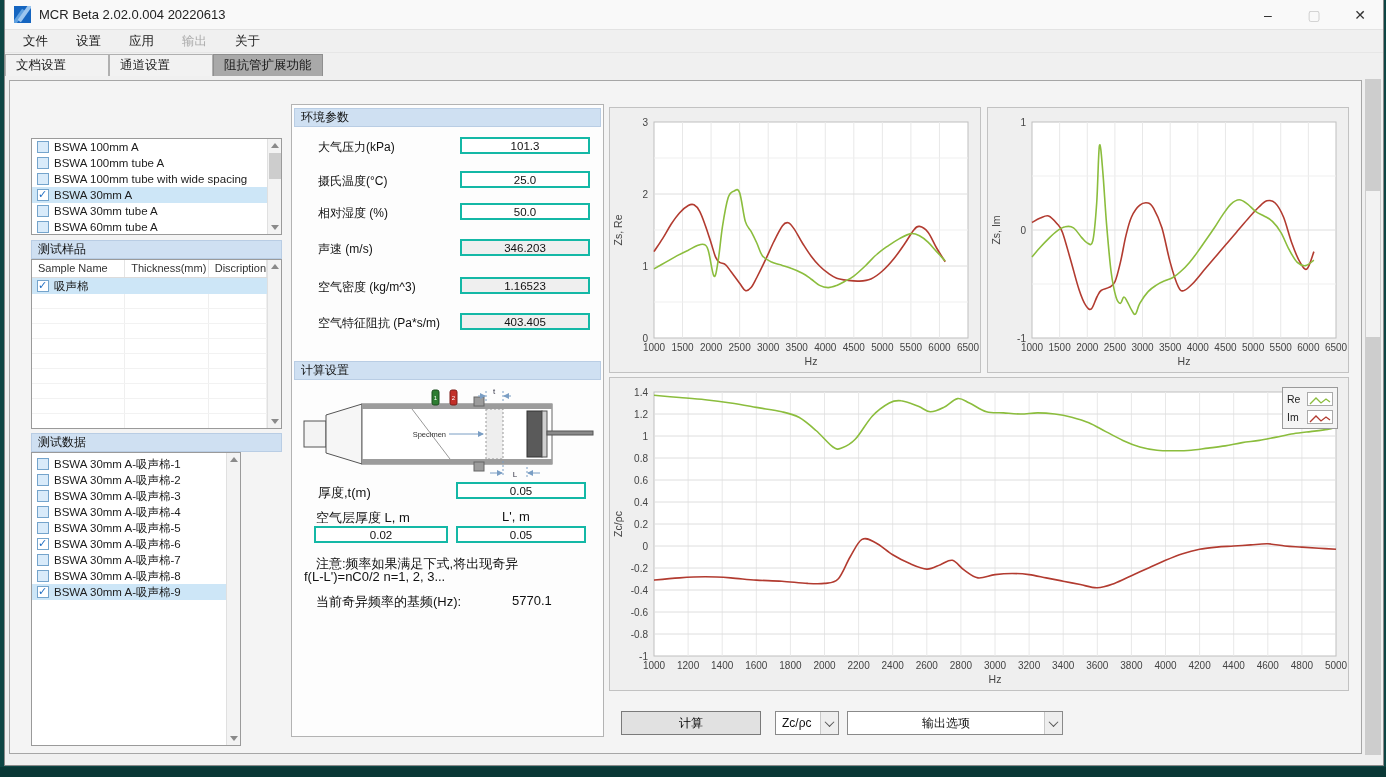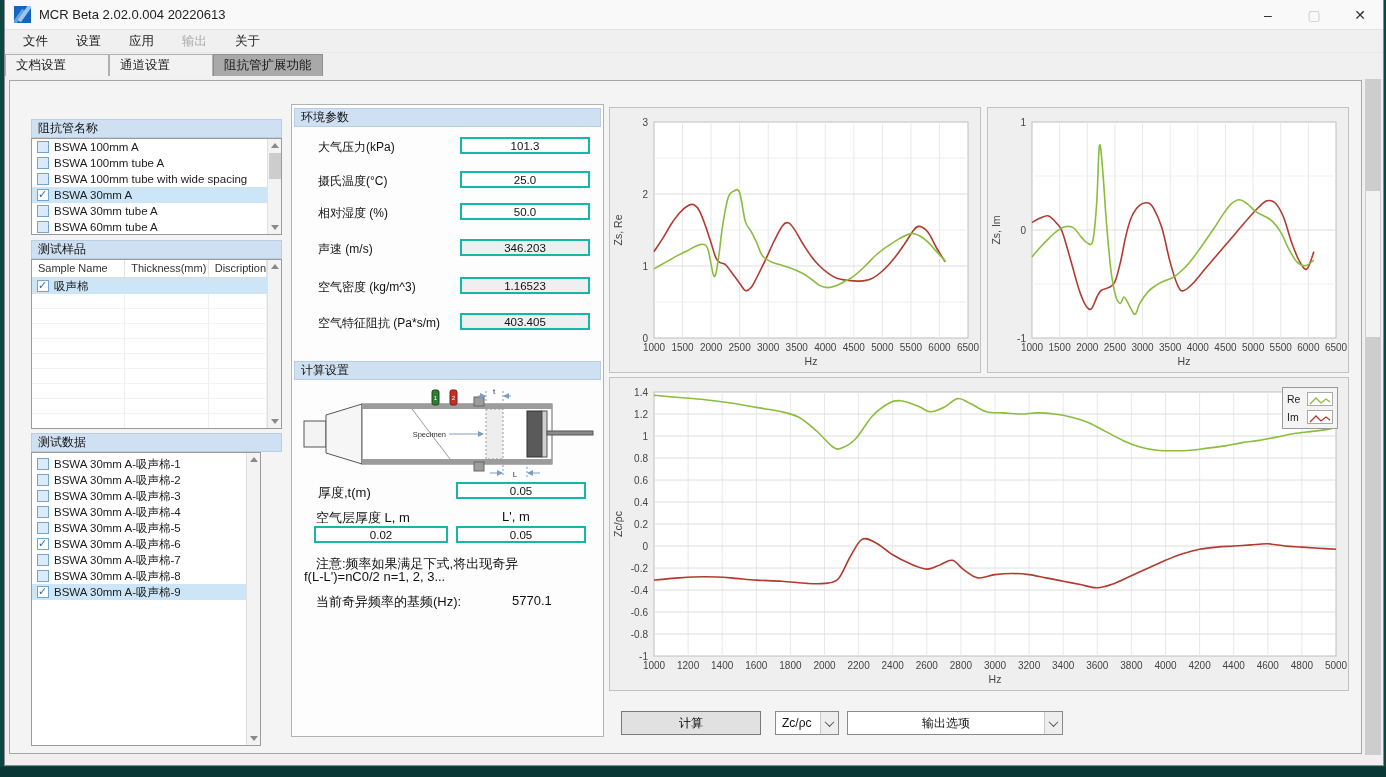--- a/index.html
+++ b/index.html
@@ -121,21 +121,20 @@
         <div class="tab">文档设置</div>
         <div class="tab">通道设置</div>
         <div class="tab active">阻抗管扩展功能</div>
       </div>
 
     <div class="main-panel"></div>
     <div class="vscroll">
         <div class="thumb"></div>
       </div>
 
-    <div class="sec-header" style="left:26px;top:119px;width:251px;height:19px;">阻抗管名称</div>
     <div class="listbox" style="left:26px;top:138px;width:251px;height:97px;">
       <div id="tube-list" style="margin-right:14px;">
           <div class="lrow">
             <span class="cb"></span>
             <span class="ltext">BSWA 100mm A</span>
           </div>
           <div class="lrow">
             <span class="cb"></span>
             <span class="ltext">BSWA 100mm tube A</span>
           </div>
@@ -221,21 +220,21 @@
             <span class="tc" style="width: 60px;"></span>
           </div>
         </div>
       <div class="sb">
         <span class="ar up"></span>
         <span class="ar dn"></span>
       </div>
     </div>
 
     <div class="sec-header" style="left:26px;top:433px;width:251px;height:19px;">测试数据</div>
-    <div class="listbox" style="left:26px;top:452px;width:230px;height:294px;">
+    <div class="listbox" style="left:26px;top:452px;width:210px;height:294px;">
       <div id="data-list" style="margin-right:14px;padding-top:3px;">
           <div class="lrow">
             <span class="cb"></span>
             <span class="ltext">BSWA 30mm A-吸声棉-1</span>
           </div>
           <div class="lrow">
             <span class="cb"></span>
             <span class="ltext">BSWA 30mm A-吸声棉-2</span>
           </div>
           <div class="lrow">

